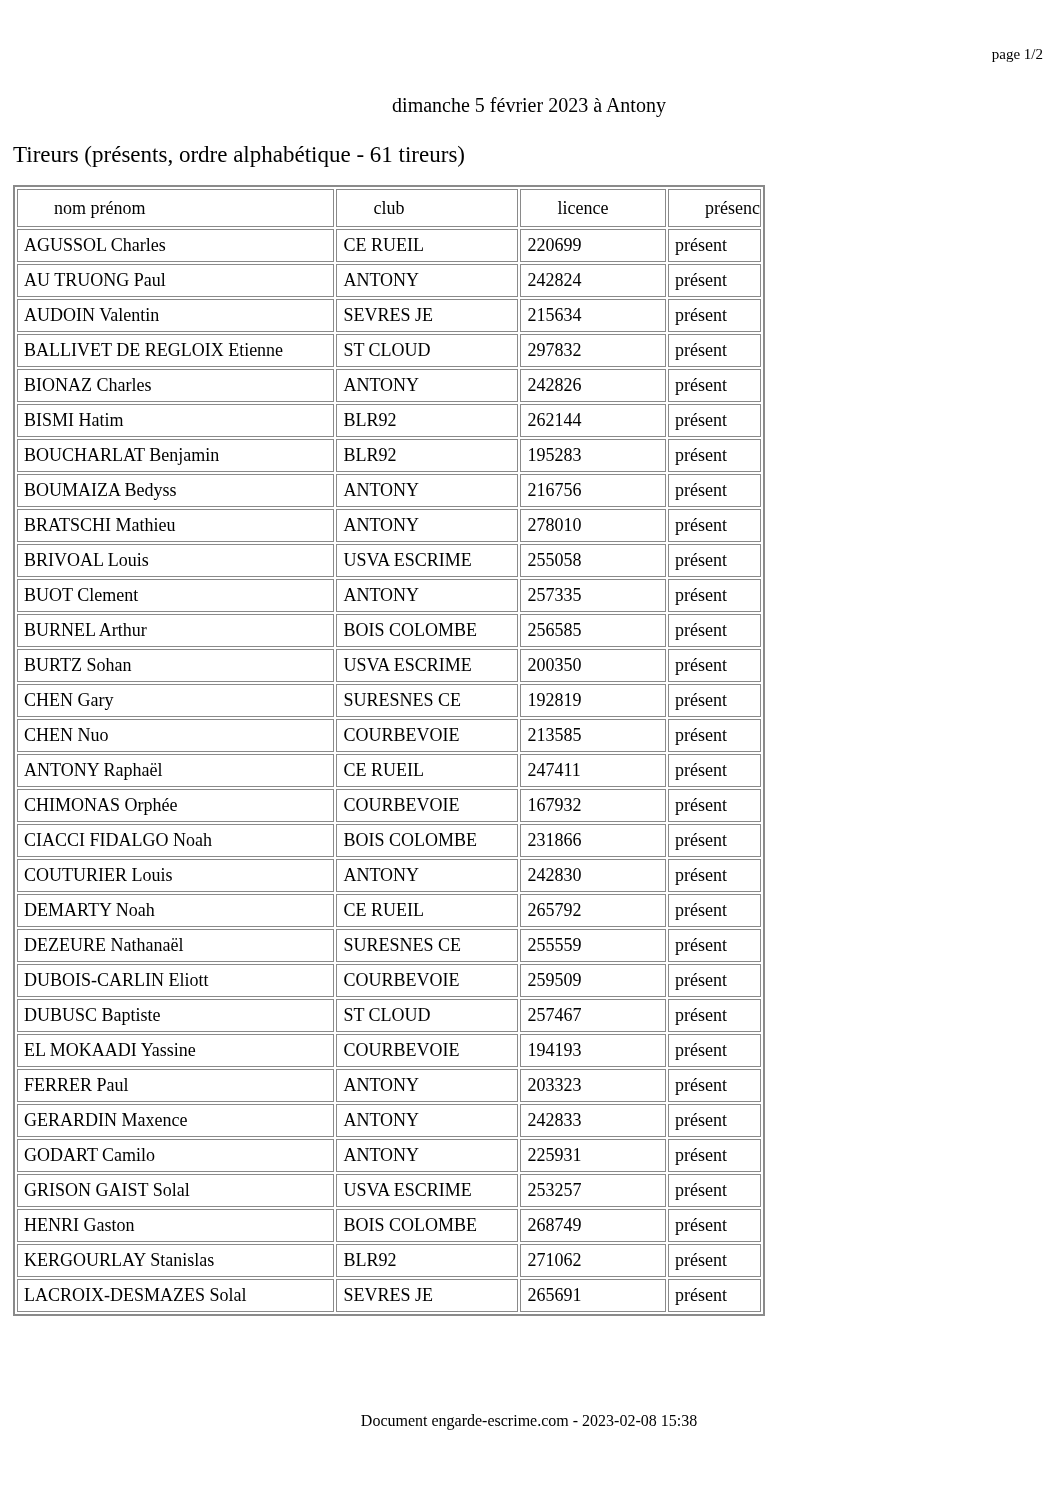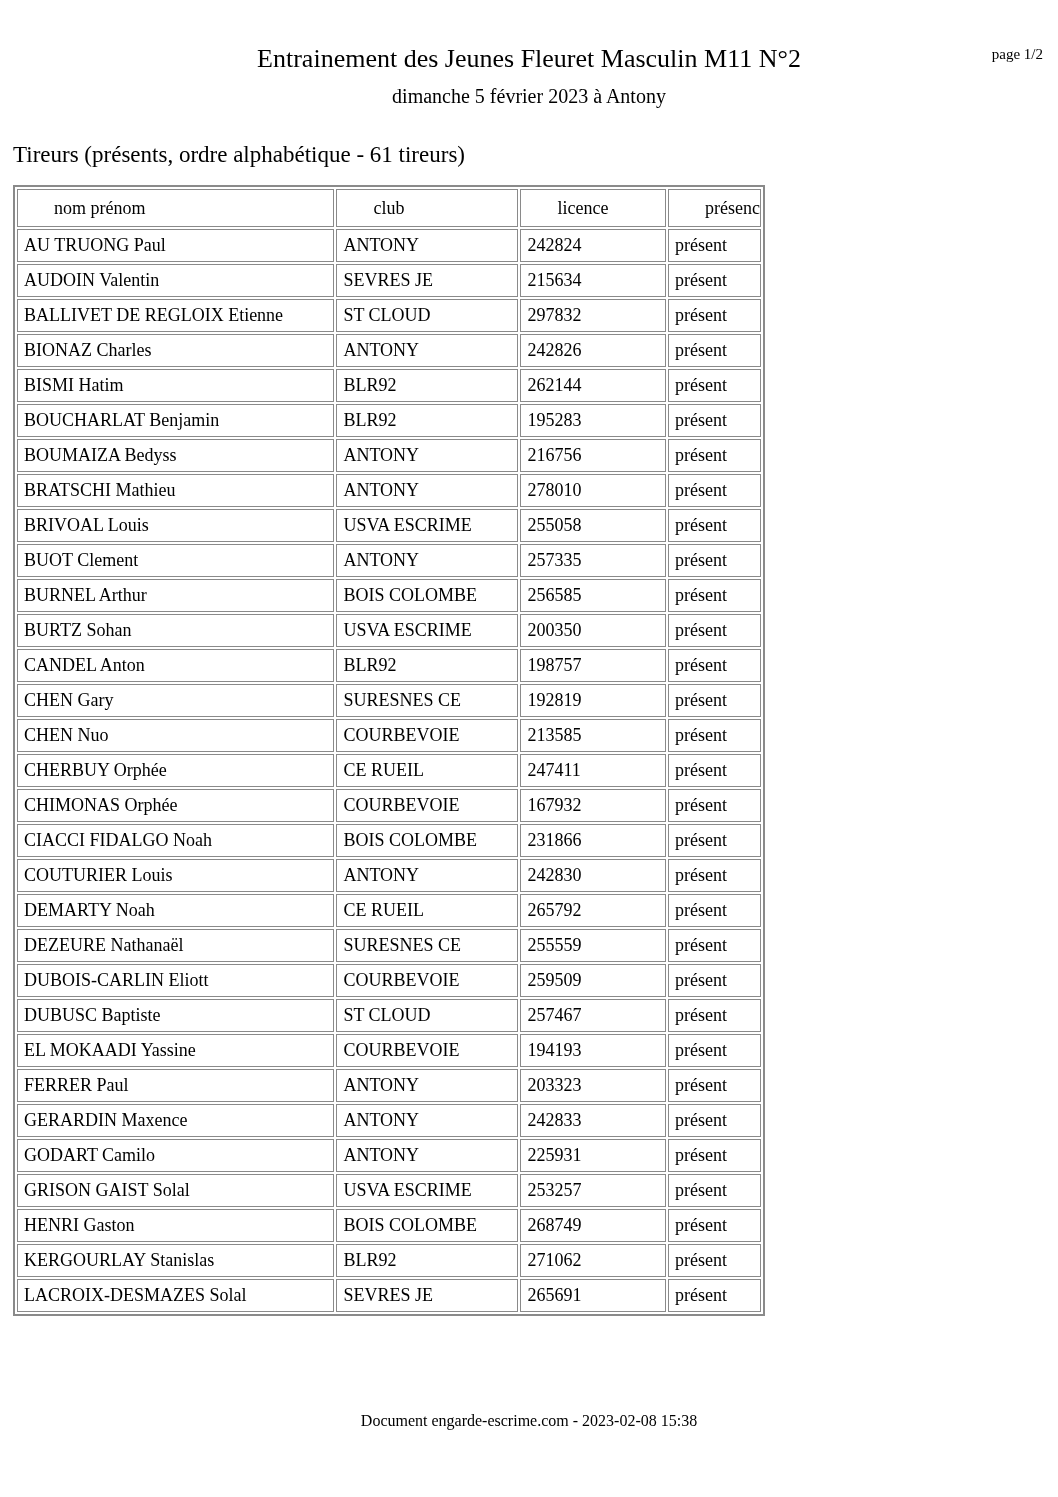--- a/index.html
+++ b/index.html
@@ -26,21 +26,21 @@
     white-space: nowrap;
   }
   .page-indicator {
     position: absolute;
     top: 46px;
     right: 15px;
     font-size: 15px;
   }
   .doc-subtitle {
     position: absolute;
-    top: 85px;
+    top: 94px;
     left: 0;
     width: 100%;
     text-align: center;
     font-size: 20px;
     white-space: nowrap;
   }
   .section-heading {
     position: absolute;
     top: 142px;
     left: 13px;
@@ -82,21 +82,20 @@
     text-align: center;
     font-size: 16px;
     white-space: nowrap;
   }
 </style>
 </head>
 <body>
 
 <div class="page">
 
-  <div class="doc-title">Entrainement des Jeunes Fleuret Masculin M11 N°2</div>
 
   <div class="page-indicator">page 1/2</div>
 
   <div class="doc-subtitle">dimanche 5 février 2023 à Antony</div>
 
   <div class="section-heading">Tireurs (présents, ordre alphabétique - 61 tireurs)</div>
 
   <table class="tireurs">
     <colgroup>
       <col class="c-name">
@@ -107,20 +106,26 @@
     <thead>
       <tr>
           <th>nom prénom</th>
           <th>club</th>
           <th>licence</th>
           <th>présence</th>
         </tr>
     </thead>
     <tbody>
         <tr>
+          <td>AGUSSOL Charles</td>
+          <td>CE RUEIL</td>
+          <td>220699</td>
+          <td>présent</td>
+        </tr>
+        <tr>
           <td>AU TRUONG Paul</td>
           <td>ANTONY</td>
           <td>242824</td>
           <td>présent</td>
         </tr>
         <tr>
           <td>AUDOIN Valentin</td>
           <td>SEVRES JE</td>
           <td>215634</td>
           <td>présent</td>
@@ -179,39 +184,33 @@
           <td>256585</td>
           <td>présent</td>
         </tr>
         <tr>
           <td>BURTZ Sohan</td>
           <td>USVA ESCRIME</td>
           <td>200350</td>
           <td>présent</td>
         </tr>
         <tr>
-          <td>CANDEL Anton</td>
-          <td>BLR92</td>
-          <td>198757</td>
-          <td>présent</td>
-        </tr>
-        <tr>
           <td>CHEN Gary</td>
           <td>SURESNES CE</td>
           <td>192819</td>
           <td>présent</td>
         </tr>
         <tr>
           <td>CHEN Nuo</td>
           <td>COURBEVOIE</td>
           <td>213585</td>
           <td>présent</td>
         </tr>
         <tr>
-          <td>CHERBUY Orphée</td>
+          <td>ANTONY Raphaël</td>
           <td>CE RUEIL</td>
           <td>247411</td>
           <td>présent</td>
         </tr>
         <tr>
           <td>CHIMONAS Orphée</td>
           <td>COURBEVOIE</td>
           <td>167932</td>
           <td>présent</td>
         </tr>

